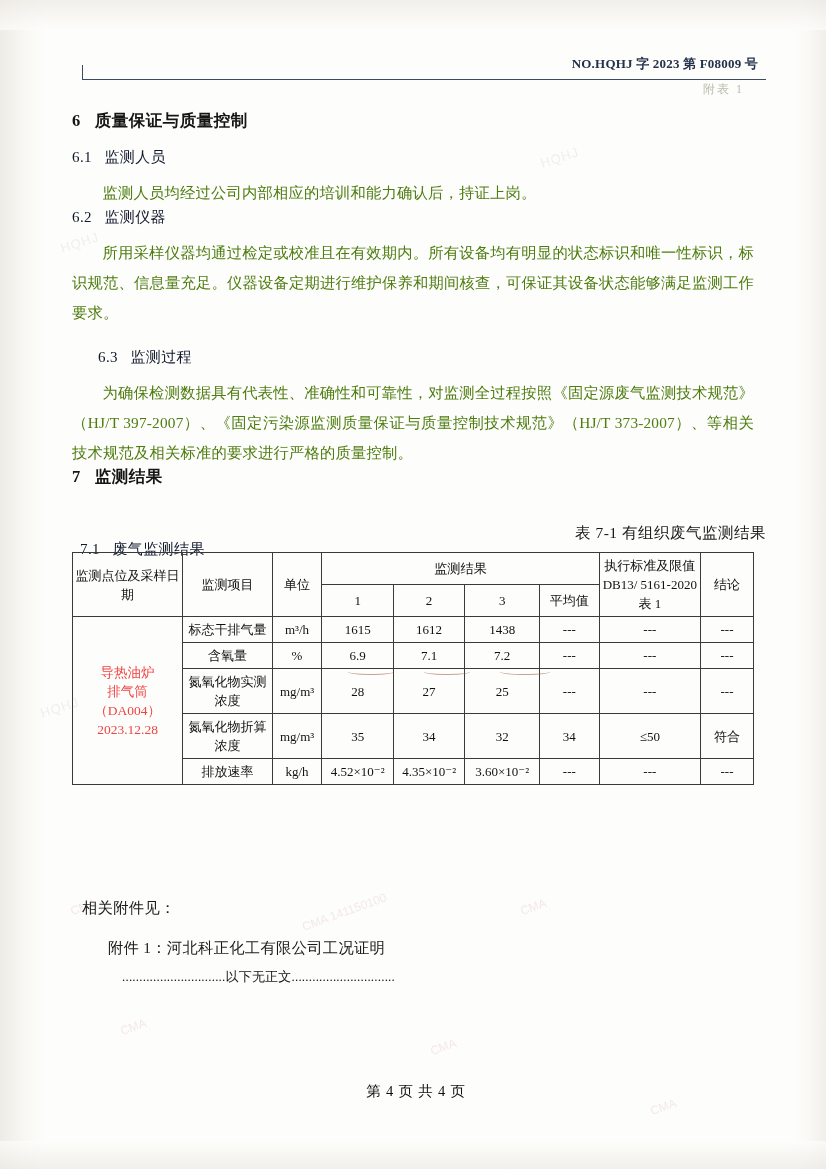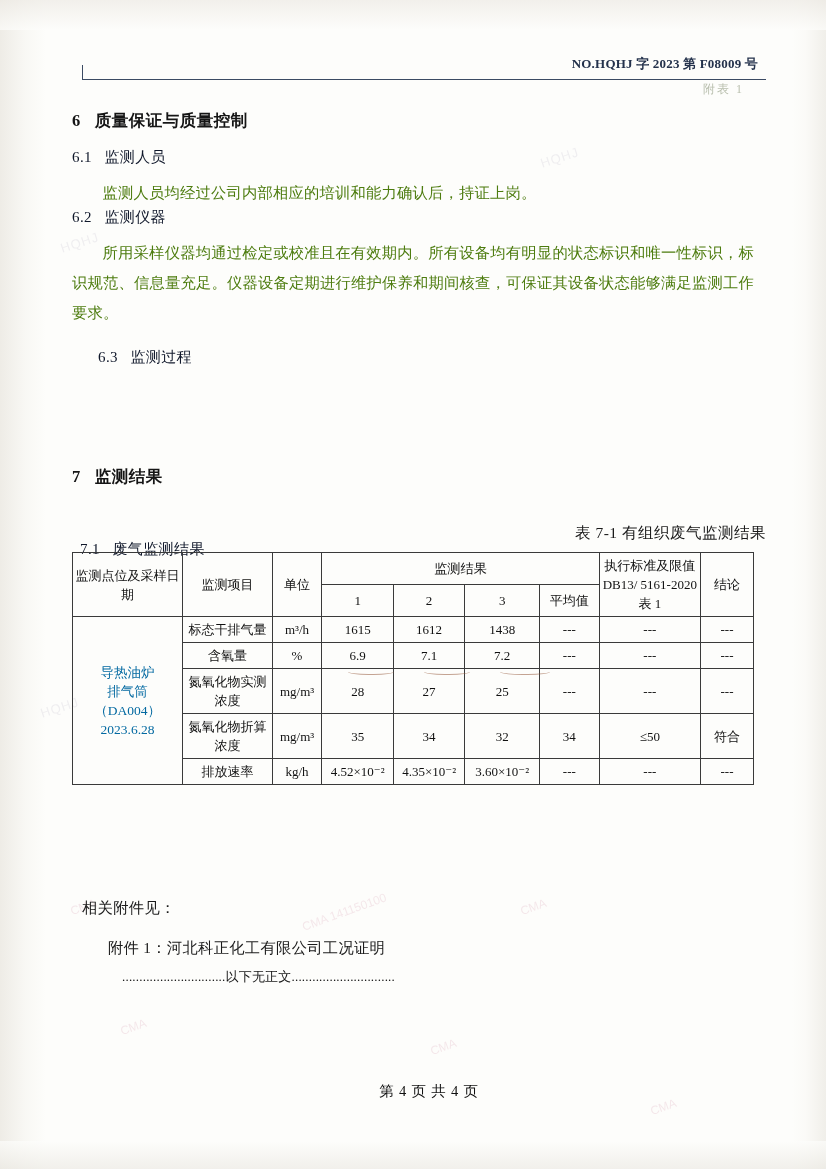--- a/index.html
+++ b/index.html
@@ -157,21 +157,21 @@
     text-align: center;
     vertical-align: middle;
     padding: 3px 2px;
     font-weight: normal;
     line-height: 19px;
   }
   td.vlabel {
     font-size: 13.5px;
     line-height: 25px;
     font-weight: bold;
-    color: #0369a1;
+    color: #ef4444;
   }
   td.item {
     font-size: 13px;
     line-height: 19px;
   }
   .h-res { font-size: 13.2px; }
 
   
   .attach-label {
     position: absolute;
@@ -193,21 +193,21 @@
     top: 968px;
     width: 620px;
     font-size: 13px;
     letter-spacing: .2px;
     color: #151515;
     white-space: nowrap;
     overflow: hidden;
   }
   .page-num {
     position: absolute;
-    left: 16px;
+    left: 3px;
     top: 1082px;
     width: 706px;
     text-align: center;
     font-size: 14.5px;
     letter-spacing: .8px;
     color: #111;
   }
 
   
   .wm {
@@ -280,20 +280,21 @@
     <div class="blk sub-h" style="left:12px; top:208px;">
       <span>6.2</span>
       &nbsp;&nbsp;<span>监测仪器</span>
     </div>
     <div class="blk para indent" style="left:12px; top:238px; width:682px;">所用采样仪器均通过检定或校准且在有效期内。所有设备均有明显的状态标识和唯一性标识，标识规范、信息量充足。仪器设备定期进行维护保养和期间核查，可保证其设备状态能够满足监测工作要求。</div>
 
     <div class="blk sub-h" style="left:20px; top:348px;margin-left:18px;">
       <span>6.3</span>
       &nbsp;&nbsp;<span>监测过程</span>
     </div>
+    <div class="blk para indent" style="left:12px; top:378px; width:682px;">为确保检测数据具有代表性、准确性和可靠性，对监测全过程按照《固定源废气监测技术规范》（HJ/T 397-2007）、《固定污染源监测质量保证与质量控制技术规范》（HJ/T 373-2007）、等相关技术规范及相关标准的要求进行严格的质量控制。</div>
 
     <div class="blk sec-h" style="left:12px; top:466px;">
       <span>7</span>
       &nbsp;&nbsp;<span>监测结果</span>
     </div>
     <div class="blk sub-h" style="left:20px; top:496px;margin-top:44px;">
       <span>7.1</span>
       &nbsp;&nbsp;<span>废气监测结果</span>
     </div>
 
@@ -329,21 +330,21 @@
         <td>2</td>
         <td>3</td>
         <td>平均值</td>
       </tr>
 
       <tr>
         <td rowspan="5" class="vlabel">
           <div>导热油炉</div>
           <div>排气筒</div>
           <div>（DA004）</div>
-          <div>2023.6.28</div>
+          <div>2023.12.28</div>
         </td>
         <td class="item">标态干排气量</td>
         <td>m³/h</td>
         <td>1615</td>
         <td>1612</td>
         <td>1438</td>
         <td>---</td>
         <td>---</td>
         <td>---</td>
       </tr>

